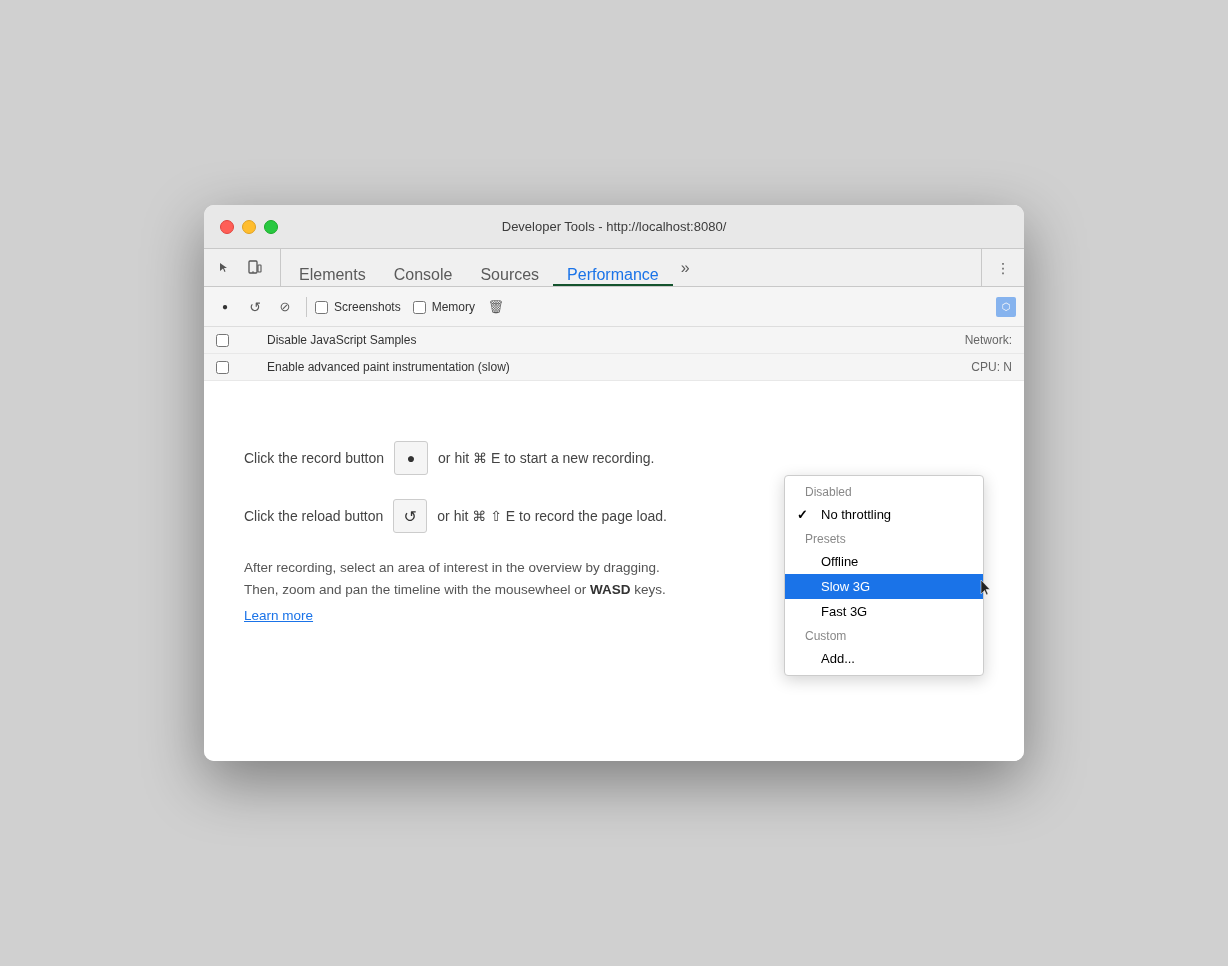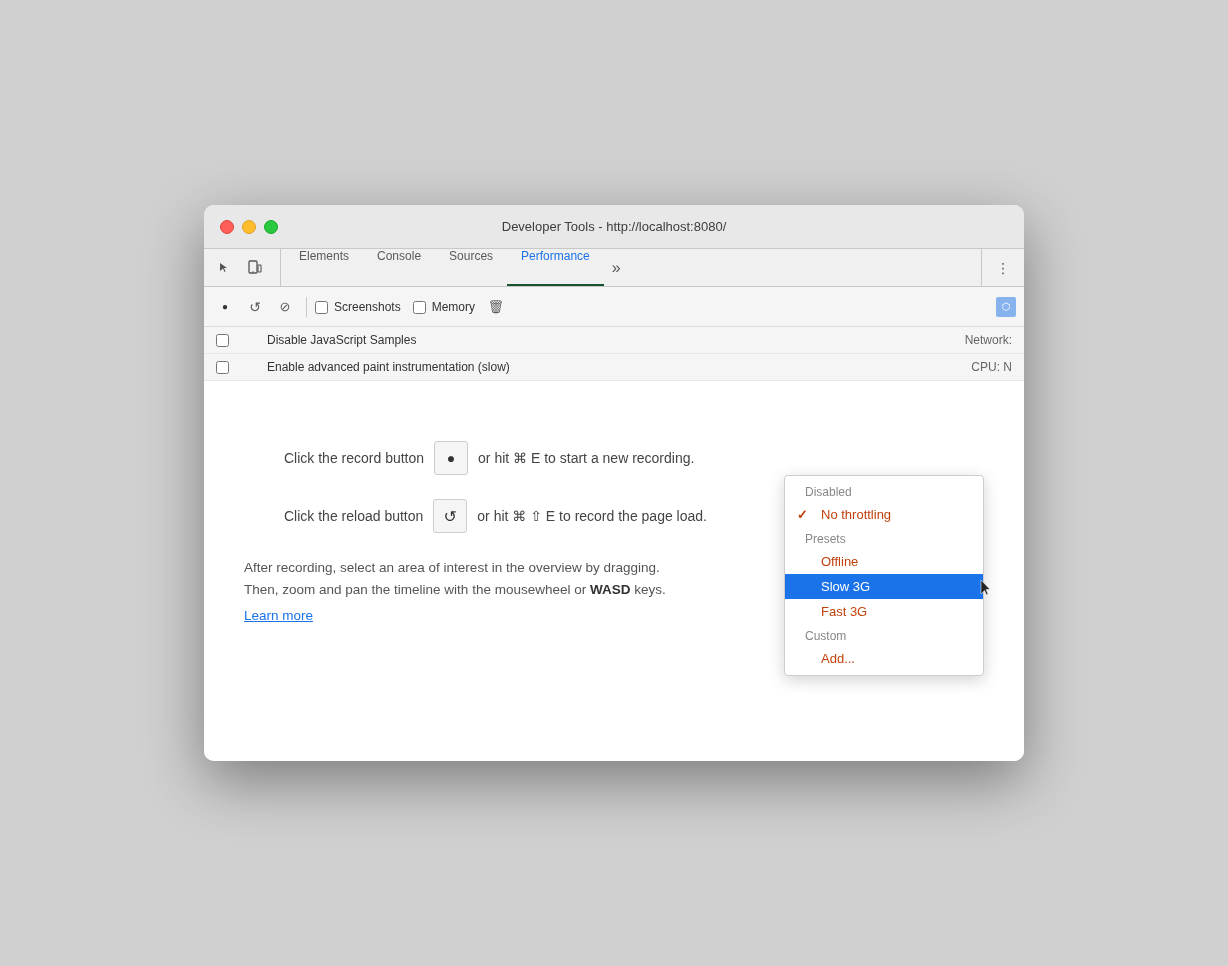--- a/index.html
+++ b/index.html
@@ -89,22 +89,22 @@
       cursor: pointer;
       color: #5a5a5a;
       font-size: 14px;
       border: none;
       background: transparent;
     }
 
     .tab {
       padding: 0 14px;
       display: flex;
-      align-items: flex-start;
-      font-size: 12px;
+      align-items: flex-end;
+      font-size: 16px;
       color: #5a5a5a;
       cursor: pointer;
       border-bottom: 2px solid transparent;
       white-space: nowrap;
     }
 
     .tab.active {
       color: #1a73e8;
       border-bottom: 2px solid #14532d;
       font-weight: 500;
@@ -208,21 +208,20 @@
       position: relative;
     }
 
     .instruction-line {
       display: flex;
       align-items: center;
       gap: 10px;
       font-size: 14px;
       color: #444;
       margin-bottom: 24px;
-      margin-left: 40px;
     }
 
     .inline-btn {
       width: 34px;
       height: 34px;
       border: 1px solid #ccc;
       background: #f5f5f5;
       border-radius: 3px;
       display: inline-flex;
       align-items: center;
@@ -261,21 +260,21 @@
       border-radius: 4px;
       box-shadow: 0 4px 16px rgba(0,0,0,0.18);
       min-width: 200px;
       z-index: 100;
       padding: 4px 0;
     }
 
     .menu-item {
       padding: 5px 20px 5px 36px;
       font-size: 13px;
-      color: #c2410c;
+      color: #000000;
       cursor: pointer;
       display: flex;
       align-items: center;
       position: relative;
       white-space: nowrap;
     }
 
     .menu-item.selected {
       background: #1a73e8;
       color: #fff;

